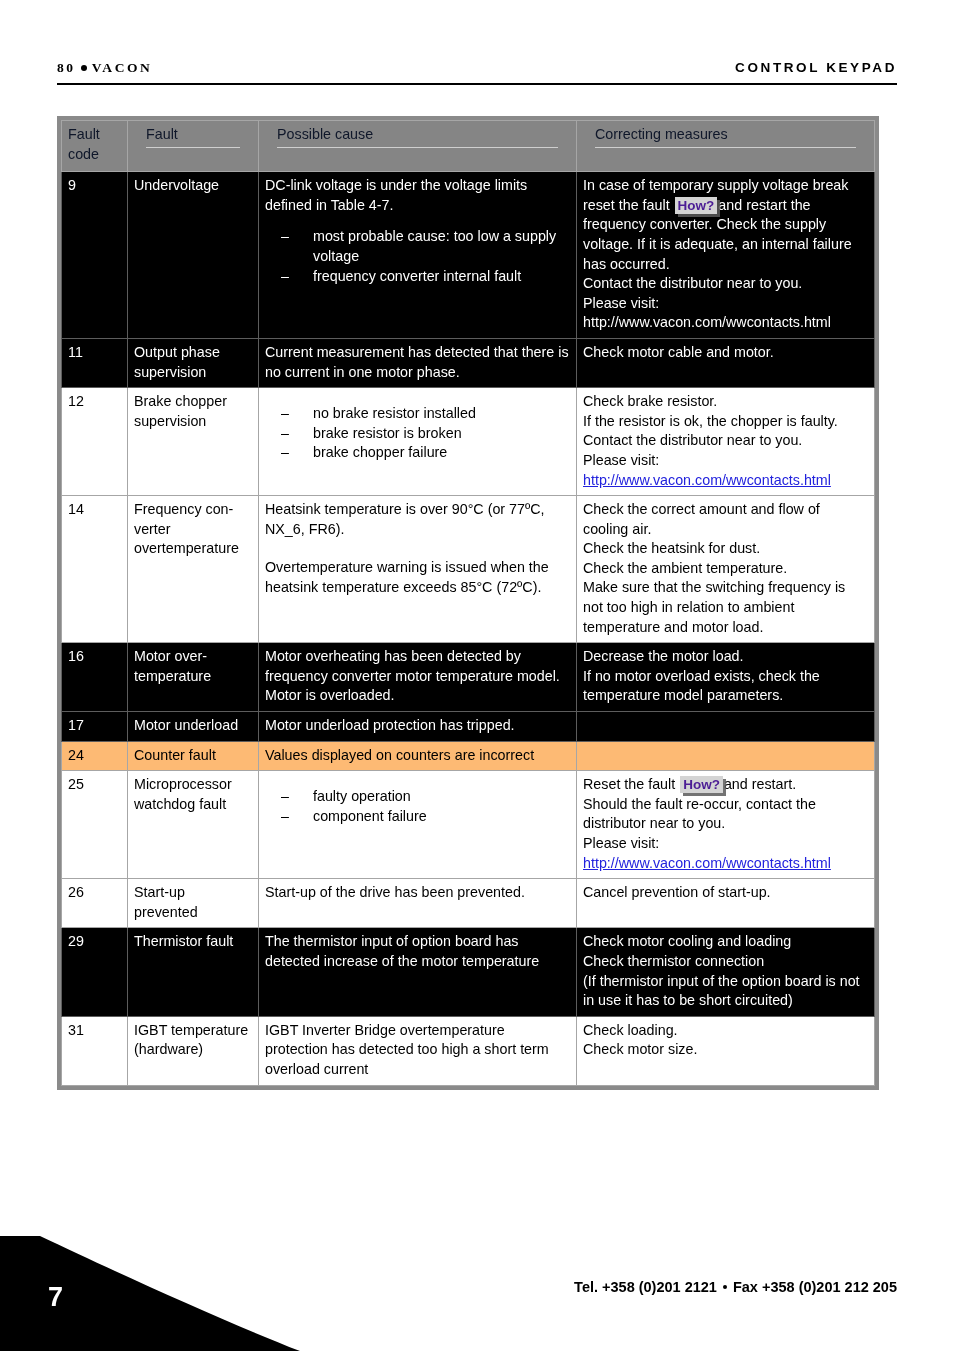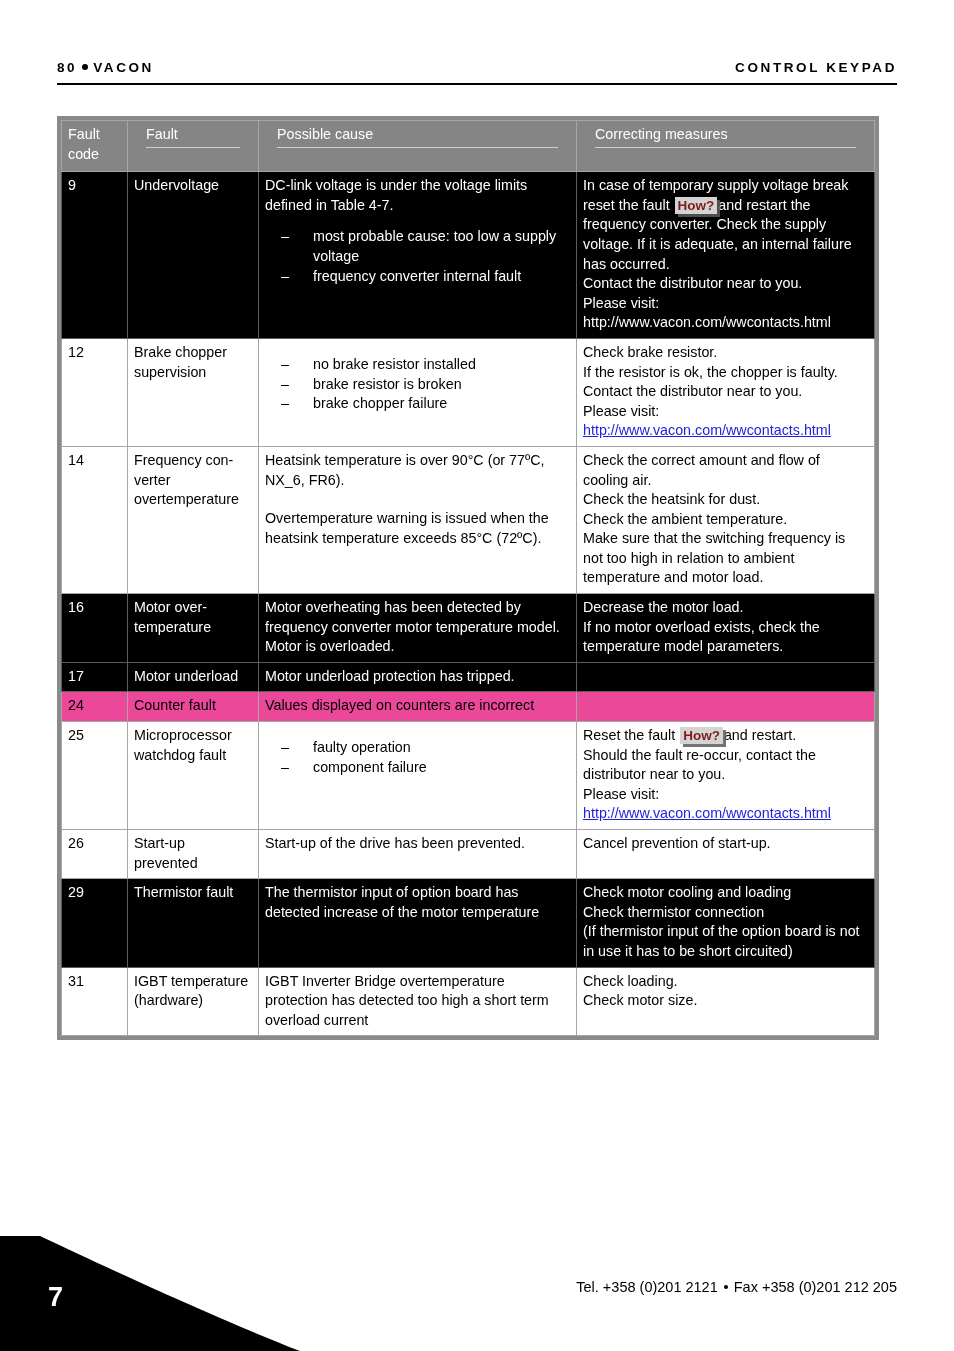--- a/index.html
+++ b/index.html
@@ -17,21 +17,21 @@
     position:absolute;
     left:57px; top:60px; width:840px;
     height:24px;
   }
   .runhead .left,.runhead .right{
     position:absolute; top:0;
     font-size:13.5px; font-weight:bold;
     letter-spacing:2.6px;
     color:#000;
   }
-  .runhead .left{left:0;}
+  .runhead .left{left:0;font-family:Liberation Serif, serif;}
   .runhead .right{right:0;margin-left:8px;}
   .runhead .bullet{
     display:inline-block;
     width:6px;height:6px;border-radius:50%;
     background:#000;
     vertical-align:middle;
     margin:0 5px 2px 5px;
   }
   .runhead .rule{
     position:absolute; left:0; right:0; top:23px;
@@ -63,40 +63,40 @@
     text-align:left;
   }
   col.c1{width:66px;}
   col.c2{width:131px;}
   col.c3{width:318px;}
   col.c4{width:298px;}
 
   
   thead th{
     background:#858585;
-    color:#ffffff;
+    color:#0f172a;
     text-align:center;
     font-weight:normal;
     font-size:14.6px;
     padding-top:5px;
     padding-bottom:4px;
     border-color:#bdbdbd;
   }
   thead th .hu{
     display:block;
     border-bottom:1px solid #cfcfcf;
     padding-bottom:2px;
     margin:0 12px;
   }
   thead th.plain .hu{border-bottom:none;margin:0;}
 
   
   tr.dark td{background:#000000;color:#ffffff;border-color:#5d5d5d;}
   tr.light td{background:#ffffff;color:#000000;border-color:#a6a6a6;}
-  tr.gray td{background:#ec4899;color:#000000;border-color:#a6a6a6;}
+  tr.gray td{background:#fdba74;color:#000000;border-color:#a6a6a6;}
 
   td.code{text-align:center;font-weight:bold;padding-left:0;padding-right:0;}
 
   .dash-list{margin:12px;padding:0;list-style:none;}
   .dash-list li{
     position:relative;
     padding-left:36px;
     text-indent:0;
   }
   .dash-list li:before{
@@ -113,21 +113,21 @@
   tr.dark a.link,tr.dark .linktext{
     color:#ffffff;
     text-decoration:none;
   }
 
   
   .howbadge{
     display:inline-block;
     position:relative;
     background:#d4d4d4;
-    color:#7f1d1d;
+    color:#4c1d95;
     font-weight:bold;
     font-size:13.5px;
     line-height:15px;
     padding:1px 3px 1px 3px;
     margin:0 1px;
     vertical-align:baseline;
     box-shadow:3px 3px 0 rgba(90,90,90,0.85);
     font-family:"Liberation Sans", sans-serif;
   }
 
@@ -146,20 +146,21 @@
     font-size:27px;
     font-weight:bold;
     font-family:"Liberation Sans", sans-serif;
   }
   .footer-contact{
     position:absolute;
     right:57px; bottom:56px;
     font-size:14.5px;
     color:#000;
     white-space:nowrap;
+    font-weight:bold;
   }
   .footer-contact .dot{
     display:inline-block;
     width:4px;height:4px;border-radius:50%;
     background:#000;
     vertical-align:middle;
     margin:0 6px 2px 6px;
   }
 </style>
 </head>
@@ -208,20 +209,30 @@
               <li>frequency converter internal fault</li>
             </ul>
           </td>
           <td>
             <div>In case of temporary supply voltage break reset the fault <span class="howbadge">How?</span>and restart the frequency converter. Check the supply voltage. If it is adequate, an internal failure has occurred.</div>
             <div>Contact the distributor near to you.</div>
             <div>Please visit:</div>
             <div><a class="link" href="#">http://www.vacon.com/wwcontacts.html</a></div>
           </td>
         </tr>
+        <tr class="dark">
+          <td class="code">11</td>
+          <td>Output phase supervision</td>
+          <td>
+            <div>Current measurement has detected that there is no current in one motor phase.</div>
+          </td>
+          <td>
+            <div>Check motor cable and motor.</div>
+          </td>
+        </tr>
         <tr class="light">
           <td class="code">12</td>
           <td>Brake chopper supervision</td>
           <td>
             <ul class="dash-list">
               <li>no brake resistor  installed</li>
               <li>brake resistor is broken</li>
               <li>brake chopper failure</li>
             </ul>
           </td>

